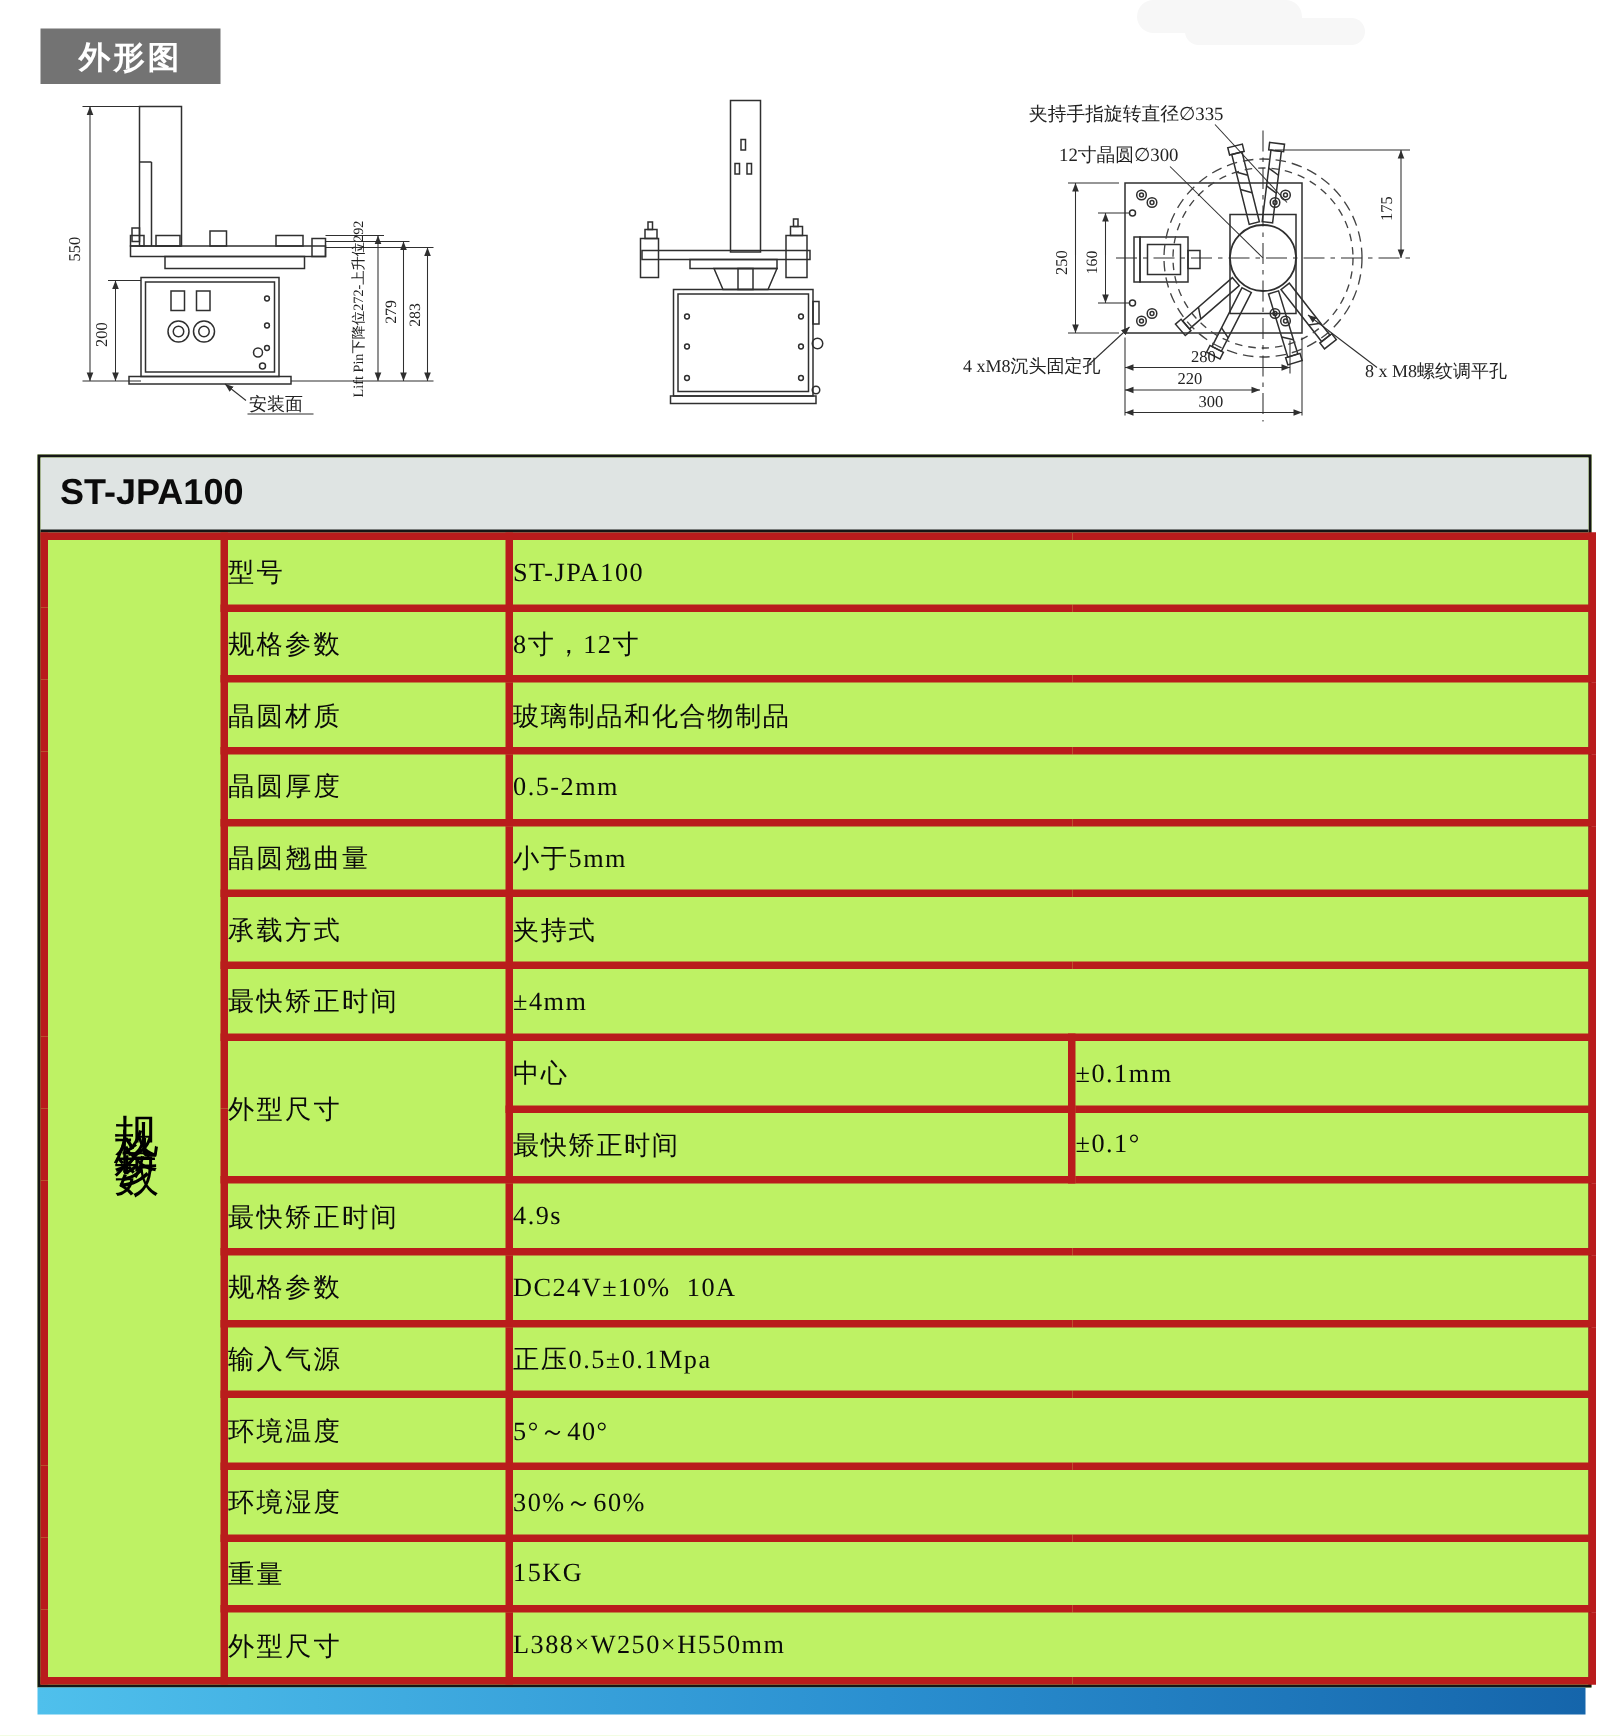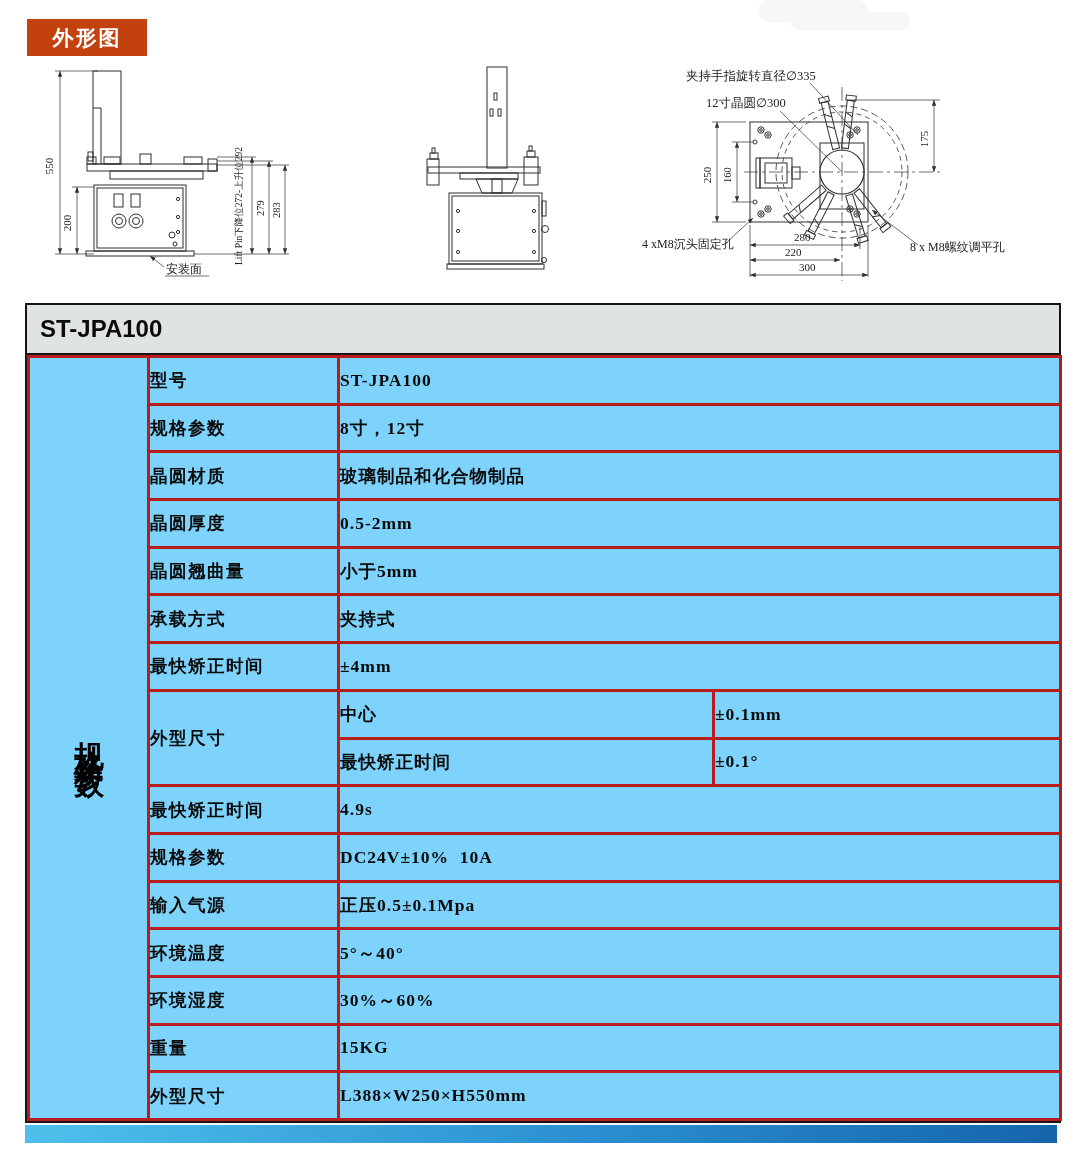--- a/index.html
+++ b/index.html
@@ -1,36 +1,36 @@
 <!DOCTYPE html>
 <html><head>
 <meta charset="utf-8">
 <style>
   html,body{margin:0;padding:0;background:#ffffff;}
   .sheet{position:relative;width:1080px;height:1157px;background:#ffffff;overflow:hidden;
          font-family:"Liberation Sans","DejaVu Sans",sans-serif;color:#111;}
   
-  .badge{position:absolute;left:27px;top:19px;width:120px;height:37px;background:#c2410c;
+  .badge{position:absolute;left:27px;top:19px;width:120px;height:37px;background:#737373;
          color:#fff;font-size:21px;font-weight:bold;display:flex;align-items:center;justify-content:center;
          letter-spacing:2px;}
   
   .blob{position:absolute;background:#f7f7f7;border-radius:16px;}
   .blob.b1{left:758px;top:0;width:110px;height:22px;}
   .blob.b2{left:790px;top:12px;width:120px;height:18px;border-radius:10px;}
   
   .drawing{position:absolute;}
   svg text{font-family:"Liberation Serif","DejaVu Serif",serif;fill:#222;}
   
-  .spec{position:absolute;left:25px;top:303px;width:1032px;border:2px solid #161616;background:#7dd3fc;}
+  .spec{position:absolute;left:25px;top:303px;width:1032px;border:2px solid #161616;background:#bef264;}
   .spec-title{height:48px;background:#dfe4e3;border-bottom:2px solid #161616;display:flex;align-items:center;
               padding-left:13px;font-size:24px;font-weight:bold;color:#0b0b0b;
               font-family:"Liberation Sans","DejaVu Sans",sans-serif;}
   table.spec-table{width:100%;border-collapse:collapse;table-layout:fixed;
         font-family:"Liberation Serif","DejaVu Serif",serif;}
-  table.spec-table td{border:3px solid #b91c1c;padding:0;vertical-align:middle;font-weight:bold;}
+  table.spec-table td{border:5px solid #b91c1c;padding:0;vertical-align:middle;}
   tr.r{height:47.7px;}
   td.side{text-align:center;}
   td.side span{writing-mode:vertical-rl;text-orientation:upright;font-size:30px;letter-spacing:9px;
                font-family:"Liberation Sans","DejaVu Sans",sans-serif;color:#000;display:inline-block;}
   td.lbl{padding-left:13px;font-size:17.5px;letter-spacing:1.5px;color:#0a0a0a;}
   td.val{padding-left:14px;font-size:17.5px;letter-spacing:1px;color:#0a0a0a;white-space:pre-wrap;}
   
   .footer-bar{position:absolute;left:25px;top:1125px;width:1032px;height:18px;
               background:linear-gradient(90deg,#4fc0ec 0%,#2a8fd0 55%,#1565ab 100%);}
 </style>

